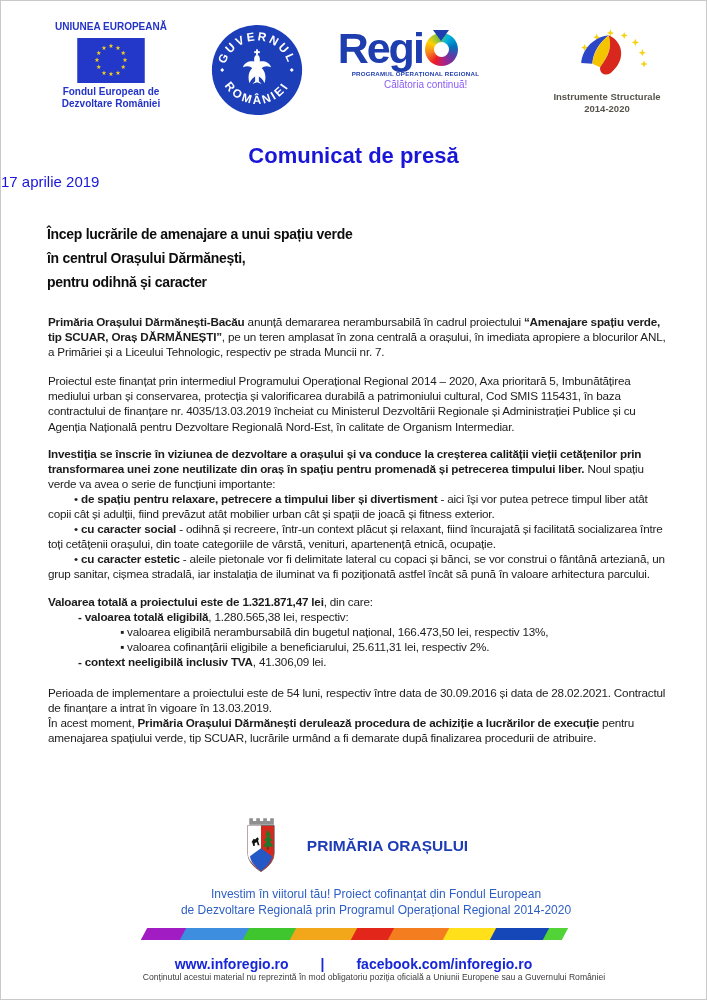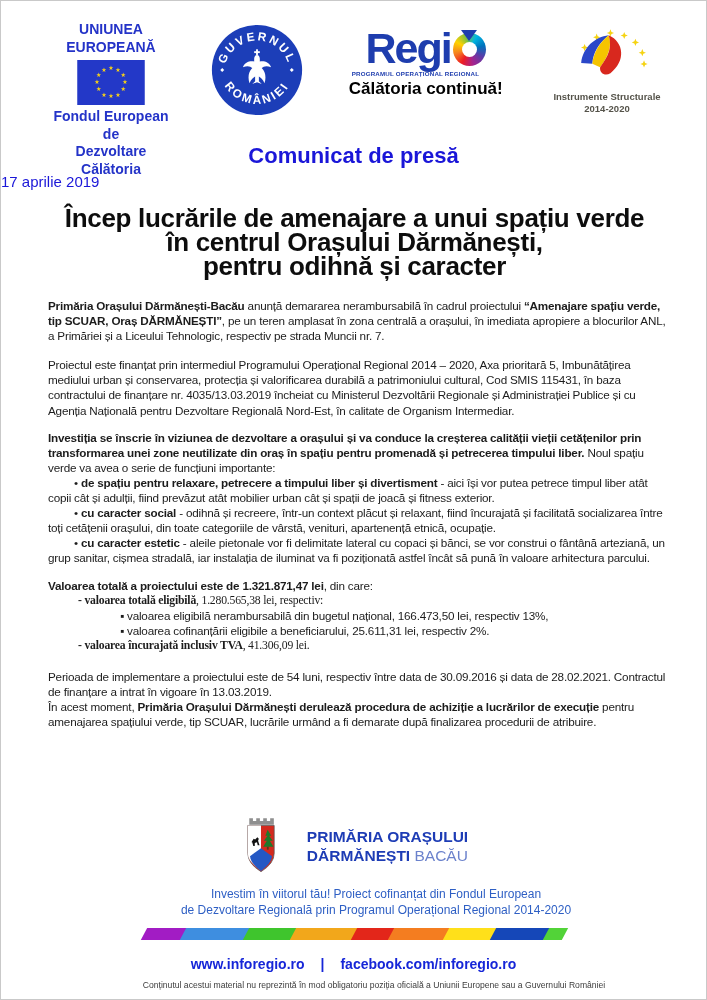--- a/index.html
+++ b/index.html
@@ -7,70 +7,70 @@
   .page {
     width:707px; height:1000px; position:relative; margin:0 auto;
     background:#ffffff; border:1px solid #c9c9c9; overflow:hidden;
     font-family:"Liberation Sans", sans-serif; color:#1b1b1b;
   }
   
   .header { display:flex; justify-content:space-between; align-items:flex-start;
             padding:20px 38px 0 44px; height:118px; }
   .logo-block { text-align:center; }
   .eu-block { width:132px; }
-  .eu-caption { font-size:14px; font-weight:bold; color:#2433c8; line-height:1.25; }
+  .eu-caption { font-size:10px; font-weight:bold; color:#2433c8; line-height:1.25; }
   .eu-flag { display:block; margin:4px auto 3px; }
   .gov-block { width:96px; margin-top:2px; }
   .regio-block { width:176px; margin-top:8px; }
-  .regio-word { display:flex; align-items:center; justify-content:center; }
+  .regio-word { display:flex; align-items:center; }
   .regio-text { font-size:43px; font-weight:800; color:#1e3dae; letter-spacing:-2px; line-height:0.9; }
   .regio-o { width:33px; height:33px; border-radius:50%; position:relative; margin-left:2px; margin-top:2px;
              background:conic-gradient(from 30deg,#00b5e2,#0072bc,#5b3ba8,#a4238e,#ed1c24,#f58220,#ffd200,#7ac143,#00b5e2); }
   .regio-o::after { content:""; position:absolute; inset:9px; background:#fff; border-radius:50%; }
   .regio-o::before { content:""; position:absolute; top:-3px; left:50%; transform:translateX(-50%);
              border-left:8px solid transparent; border-right:8px solid transparent;
              border-top:11px solid #1e3dae; z-index:2; }
   .regio-sub { font-size:6.2px; font-weight:bold; color:#1e3dae; letter-spacing:0.2px; margin-top:2px; text-align:left; padding-left:14px; }
-  .regio-tag { font-size:17px; font-weight:bold; color:#000000; margin-top:2px; }
+  .regio-tag { font-size:10px; font-weight:normal; color:#8b5cf6; margin-top:2px; }
   .is-block { width:122px; margin-top:4px; }
   .is-caption { font-size:9.5px; font-weight:bold; color:#55534a; line-height:1.3; }
   
   .doc-title { text-align:center; font-size:22px; font-weight:bold; color:#1a16d8; margin-top:24px; }
   .doc-date { text-align:left; padding-right:44px; font-size:15px; color:#1a16d8; margin-top:4px; }
   
-  .headline { margin:16px 44px 0 46px; font-size:26px; font-weight:bold; color:#0d0d0d;
-              line-height:24px; letter-spacing:-0.3px;text-align:center; }
+  .headline { margin:32px 44px 0 46px; font-size:14px; font-weight:bold; color:#0d0d0d;
+              line-height:24px; letter-spacing:-0.3px; }
   
   .body-wrap { margin:0 44px 0 47px; font-size:11.7px; line-height:15.1px;
                letter-spacing:-0.2px; color:#1c1c1c; width:618px; }
   .para { margin-top:14px; }
   .para.first { margin-top:20px; }
   .para.tight { margin-top:12px; }
   b { font-weight:bold; }
   .bullet { text-indent:26px; }
   .values { margin-top:12px; }
-  .v-item { margin-left:30px;font-family:Liberation Serif, serif; }
+  .v-item { margin-left:30px; }
   .v-sub  { margin-left:72px; }
   .p4 { margin-top:16px; }
   .p5 { margin-top:0; }
   
   .footer-wrap { position:absolute; left:0; right:0; top:814px; }
   .city-logo { display:flex; justify-content:center; align-items:center; gap:24px; }
   .city-text { text-align:left; color:#1d3cb5; line-height:1.25; }
   .city-line1 { font-size:15.5px; font-weight:bold; }
   .city-line2 { font-size:15.5px; }
   .city-bold { font-weight:bold; }
   .city-light { font-weight:normal; color:#6b82cc; }
   .invest { text-align:center; font-size:12px; line-height:16px; color:#2e5fc4; margin-top:9px;padding-left:45px; }
   .stripe { width:420px; height:12px; margin:10px auto 0; display:flex; }
   .stripe-seg { height:100%; transform:skewX(-28deg); margin-right:-1px; }
-  .links-row { display:flex; justify-content:center; gap:16px; margin-top:16px;
+  .links-row { display:flex; justify-content:center; gap:32px; margin-top:16px;
                font-size:14px; font-weight:bold; color:#1626d8; }
   .links-row a { color:#1626d8; text-decoration:none; }
-  .disclaimer { text-align:center; font-size:8.6px; color:#3c3c3c; margin-top:8px; letter-spacing:0;padding-left:41px; }
+  .disclaimer { text-align:center; font-size:8.6px; color:#3c3c3c; letter-spacing:0;padding-left:41px; }
 </style>
 </head>
 <body>
 
 <div class="page">
 
   <div class="header">
 
     <div class="logo-block eu-block">
       <div class="eu-caption">UNIUNEA EUROPEANĂ</div>
@@ -86,21 +86,21 @@
           <text x="36" y="41">★</text>
             <text x="28.5" y="39">★</text>
             <text x="23" y="33.5">★</text>
           <text x="21" y="26">★</text>
             <text x="23" y="18.5">★</text>
             <text x="28.5" y="13">★</text>
         </g>
       </svg>
       <div class="eu-caption">
         <div>Fondul European de</div>
-        <div>Dezvoltare Călătoria</div>
+        <div>Dezvoltare României</div>
       </div>
     </div>
 
     <div class="logo-block gov-block">
       <svg width="94" height="94" viewBox="0 0 100 100">
         <circle cx="50" cy="50" r="48" fill="#1c3eb8"></circle>
         <defs>
           <path id="arcTop" d="M 17,42 A 35,35 0 0 1 83,42"></path>
           <path id="arcBot" d="M 11,55 A 40,40 0 0 0 89,55"></path>
         </defs>
@@ -175,21 +175,21 @@
 
     <div class="bullet"><span>• </span><b>cu caracter social</b><span> - odihnă și recreere, într-un context plăcut și relaxant, fiind încurajată și facilitată socializarea între toți cetățenii orașului, din toate categoriile de vârstă, venituri, apartenență etnică, ocupație.</span></div>
 
     <div class="bullet"><span>• </span><b>cu caracter estetic</b><span> - aleile pietonale vor fi delimitate lateral cu copaci și bănci, se vor construi o fântână arteziană, un grup sanitar, cișmea stradală, iar instalația de iluminat va fi poziționată astfel încât să pună în valoare arhitectura parcului.</span></div>
 
     <div class="values">
       <div><b>Valoarea totală a proiectului este de 1.321.871,47 lei</b><span>, din care:</span></div>
       <div class="v-item"><b>- valoarea totală eligibilă</b><span>, 1.280.565,38 lei, respectiv:</span></div>
       <div class="v-sub">▪ valoarea eligibilă nerambursabilă din bugetul național, 166.473,50 lei, respectiv 13%,</div>
       <div class="v-sub">▪ valoarea cofinanțării eligibile a beneficiarului, 25.611,31 lei, respectiv 2%.</div>
-      <div class="v-item"><b>- valoarea încurajată inclusiv TVA</b><span>, 41.306,09 lei.</span></div>
+      <div class="v-item"><b>- context neeligibilă inclusiv TVA</b><span>, 41.306,09 lei.</span></div>
     </div>
 
     <div class="para p4">Perioada de implementare a proiectului este de 54 luni, respectiv între data de 30.09.2016 și data de 28.02.2021. Contractul de finanțare a intrat în vigoare în 13.03.2019.</div>
 
     <div class="p5"><span>În acest moment, </span><b>Primăria Orașului Dărmănești derulează procedura de achiziție a lucrărilor de execuție</b><span> pentru amenajarea spațiului verde, tip SCUAR, lucrările urmând a fi demarate după finalizarea procedurii de atribuire.</span></div>
   </div>
 
   <div class="footer-wrap">
 
     <div class="city-logo">
@@ -201,21 +201,20 @@
         <g fill="#111">
           <path d="M17,37 l3,-5 2,1 3,-3 2,2 -1,3 2,6 -2.5,0 -1,-4 -3,1 0,4 -2,0 -1.5,-5 Z"></path>
         </g>
         <g>
           <path d="M39,20 l5,8 h-3 l5,7 h-4 l5,8 h-14 l5,-8 h-4 l5,-7 h-3 Z" fill="#1d7a2a"></path>
           <rect x="38" y="43" width="2.5" height="4" fill="#5a3a1a"></rect>
         </g>
       </svg>
       <div class="city-text">
         <div class="city-line1">PRIMĂRIA ORAȘULUI</div>
-        <div class="city-line2"><span class="city-bold">DĂRMĂNEȘTI</span><span class="city-light"> BACĂU</span></div>
       </div>
     </div>
 
     <div class="invest">
       <div>Investim în viitorul tău! Proiect cofinanțat din Fondul European</div>
       <div>de Dezvoltare Regională prin Programul Operațional Regional 2014-2020</div>
     </div>
 
     <div class="stripe">
         <div class="stripe-seg" style="background: rgb(162, 28, 196); flex-grow: 30;"></div>

